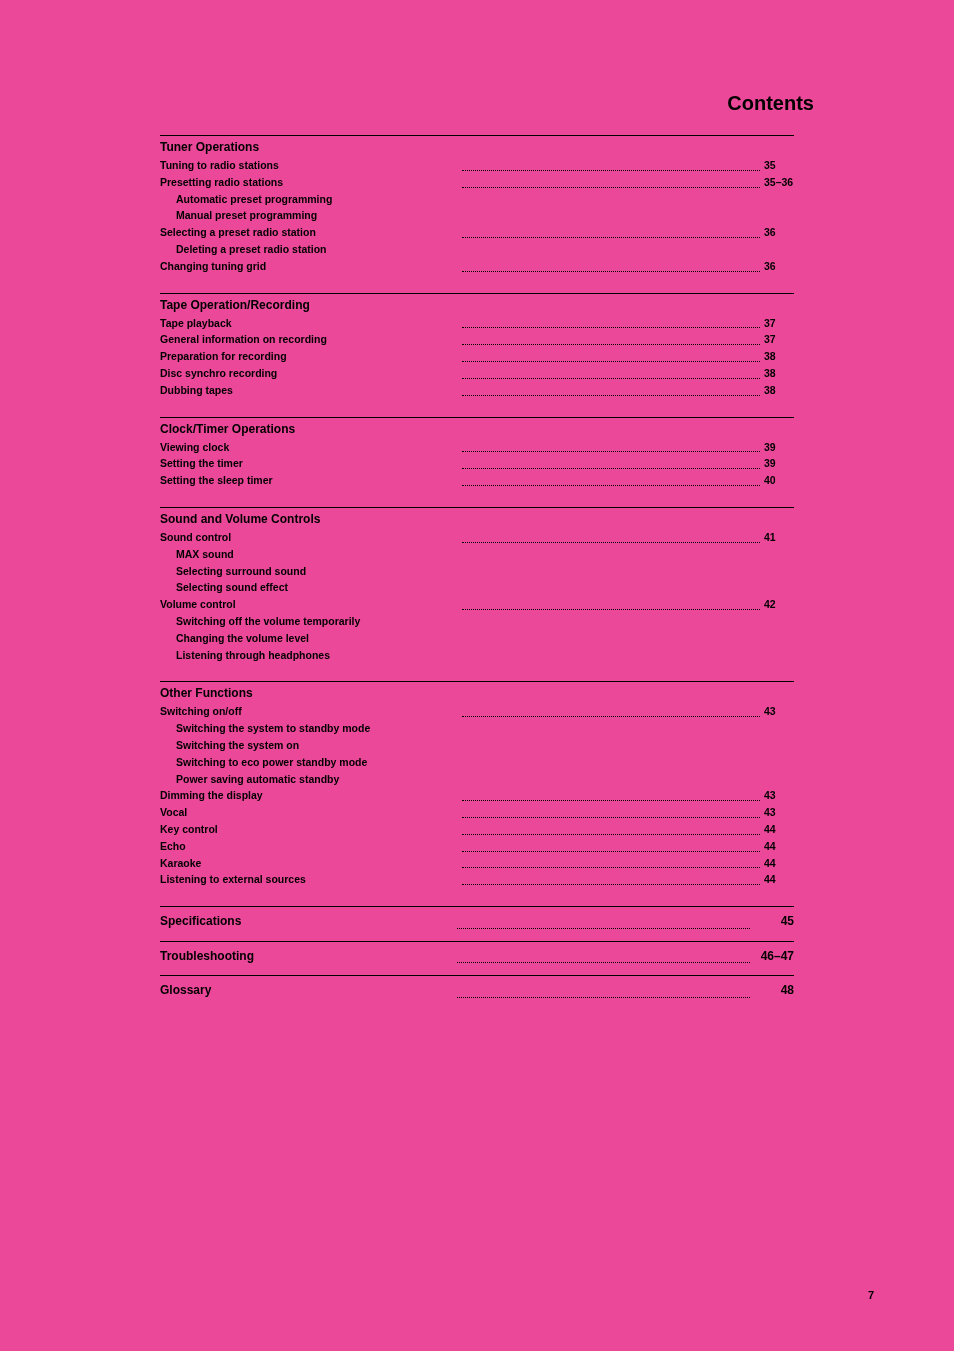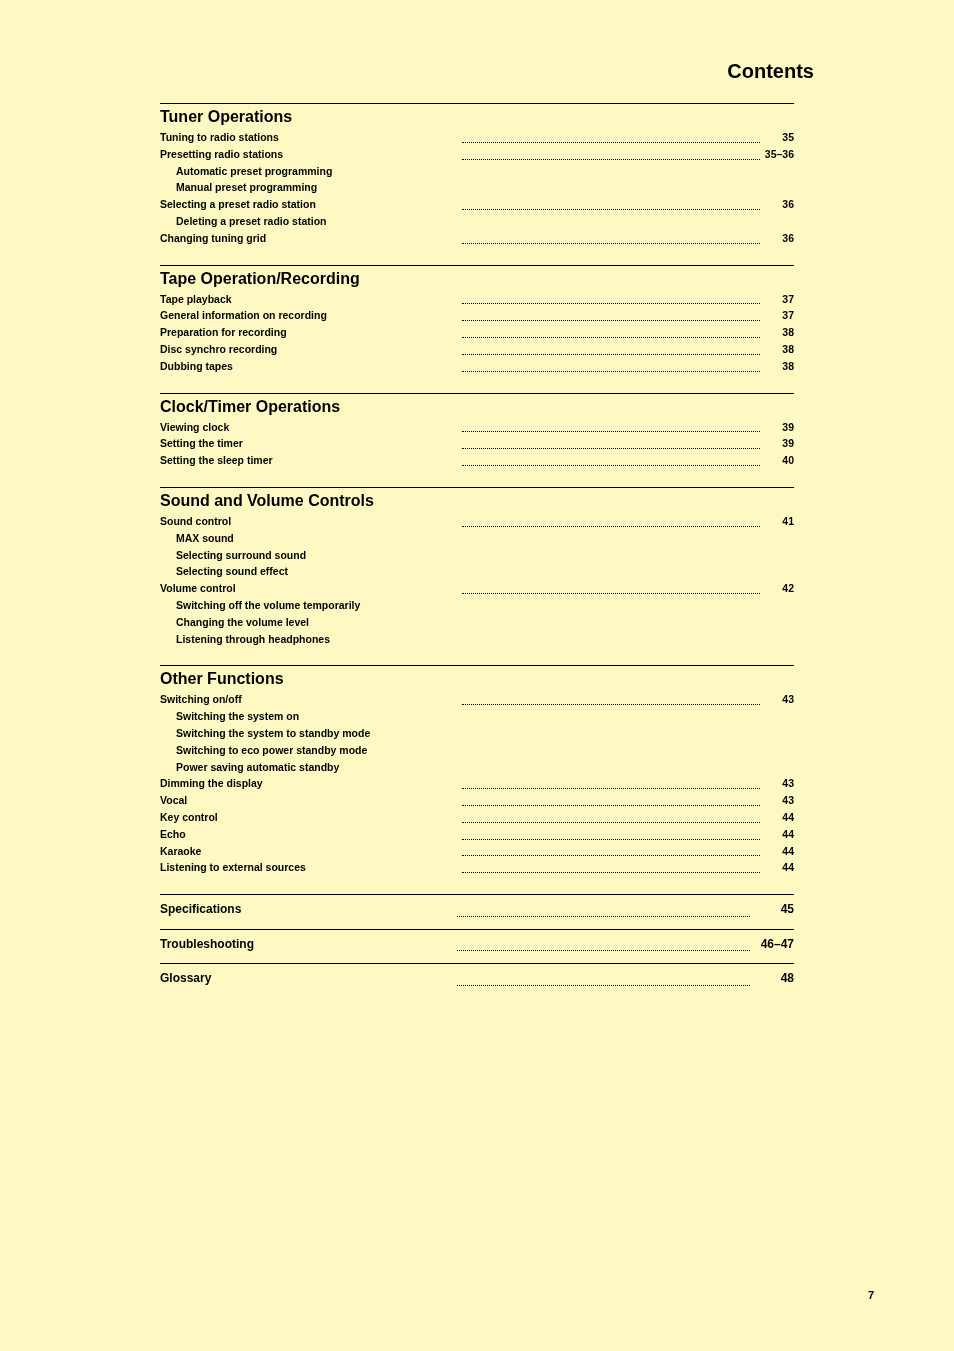--- a/index.html
+++ b/index.html
@@ -15,22 +15,22 @@
       font-family: Arial, Helvetica, sans-serif;
       font-size: 11px;
       color: #000000;
       position: relative;
     }
 
     .page-container {
       width: 954px;
       min-height: 1351px;
       position: relative;
-      background: #fef9c3;
-      padding: 60px 80px;
+      background: #ec4899;
+      padding: 92px 80px;
     }
 
     
     .corner-mark {
       position: absolute;
       width: 20px;
       height: 20px;
       border-color: #000;
     }
     .corner-tl {
@@ -99,21 +99,21 @@
       margin-bottom: 18px;
     }
 
     .section-divider {
       border: none;
       border-top: 1px solid #000;
       margin-bottom: 4px;
     }
 
     .section-title {
-      font-size: 16px;
+      font-size: 12px;
       font-weight: bold;
       margin-bottom: 3px;
     }
 
     .toc-entry {
       display: flex;
       justify-content: space-between;
       line-height: 1.6;
       font-size: 10.5px;
       font-weight: bold;
@@ -126,21 +126,21 @@
     .toc-entry .dots {
       flex: 1;
       border-bottom: 1px dotted #000;
       margin: 0 4px;
       position: relative;
       top: -3px;
     }
 
     .toc-entry .page-num {
       min-width: 30px;
-      text-align: right;
+      text-align: left;
       font-size: 10.5px;
     }
 
     .toc-entry.indented .entry-text {
       padding-left: 16px;
     }
 
     
     .bold-section-entry {
       display: flex;
@@ -311,24 +311,24 @@
         </div>
         <div class="section">
           <hr class="section-divider">
           <div class="section-title">Other Functions</div>
           <div class="toc-entry">
             <span class="entry-text">Switching on/off</span>
             <span class="dots"></span>
             <span class="page-num">43</span>
           </div>
           <div class="toc-entry indented no-page">
+            <span class="entry-text">Switching the system to standby mode</span>
+          </div>
+          <div class="toc-entry indented no-page">
             <span class="entry-text">Switching the system on</span>
-          </div>
-          <div class="toc-entry indented no-page">
-            <span class="entry-text">Switching the system to standby mode</span>
           </div>
           <div class="toc-entry indented no-page">
             <span class="entry-text">Switching to eco power standby mode</span>
           </div>
           <div class="toc-entry indented no-page">
             <span class="entry-text">Power saving automatic standby</span>
           </div>
           <div class="toc-entry">
             <span class="entry-text">Dimming the display</span>
             <span class="dots"></span>

